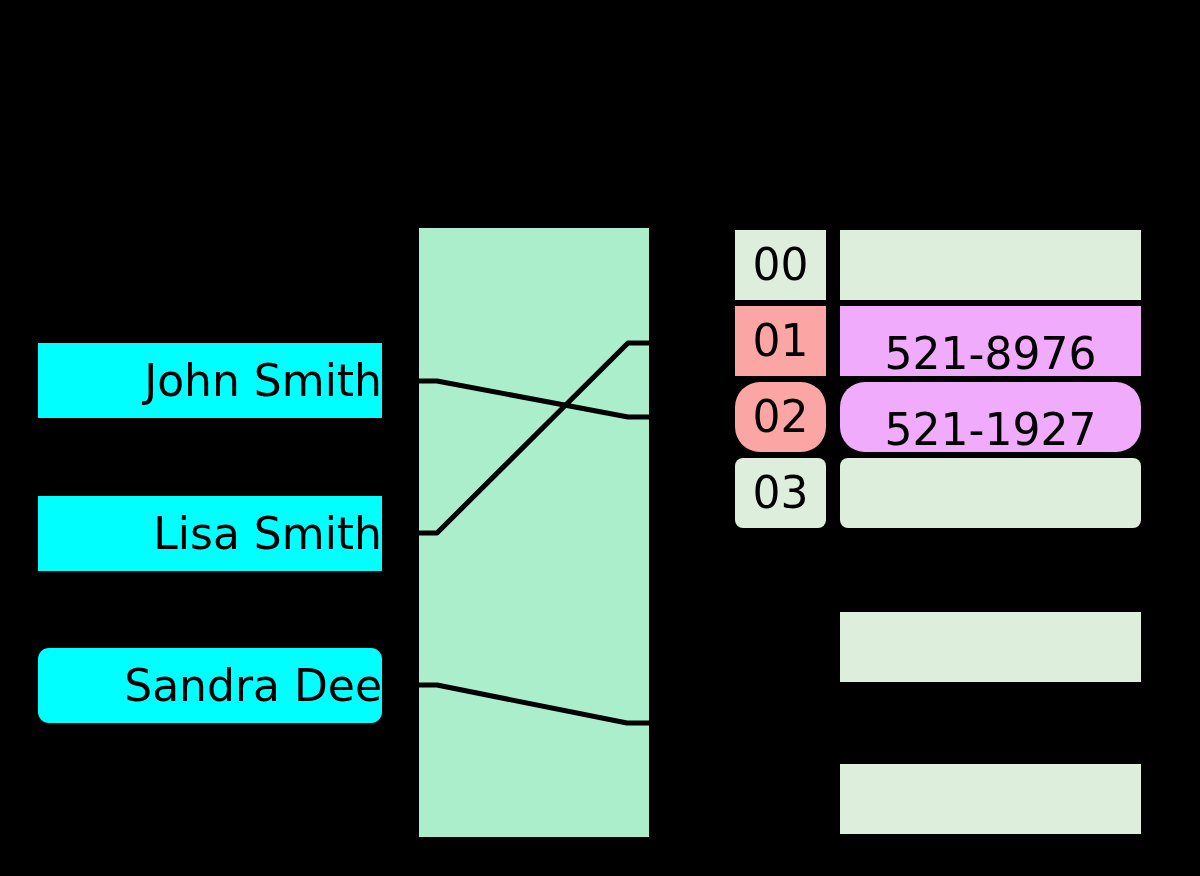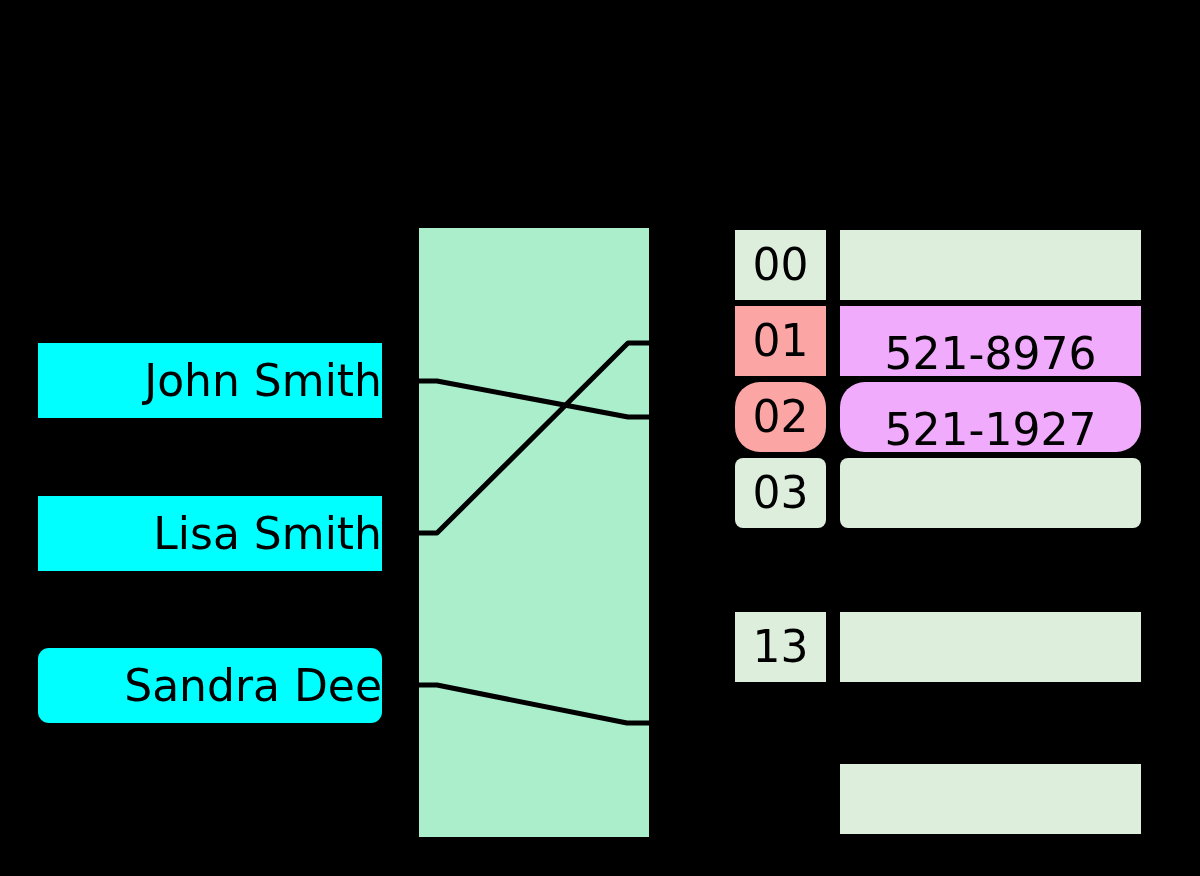--- a/index.html
+++ b/index.html
@@ -122,23 +122,20 @@
   <div class="cell val r1 bg-val">
     <span>521-8976</span>
   </div>
   <div class="cell val r2 bg-val">
     <span>521-1927</span>
   </div>
   <div class="cell val r3 bg-empty">
     <span></span>
   </div>
 
-  <div class="cell idx r4 bg-empty">
-    <span>13</span>
-  </div>
 
   <div class="cell val r4 bg-empty">
     <span></span>
   </div>
   <div class="cell val r6 bg-empty">
     <span></span>
   </div>
 
 </div>
 

